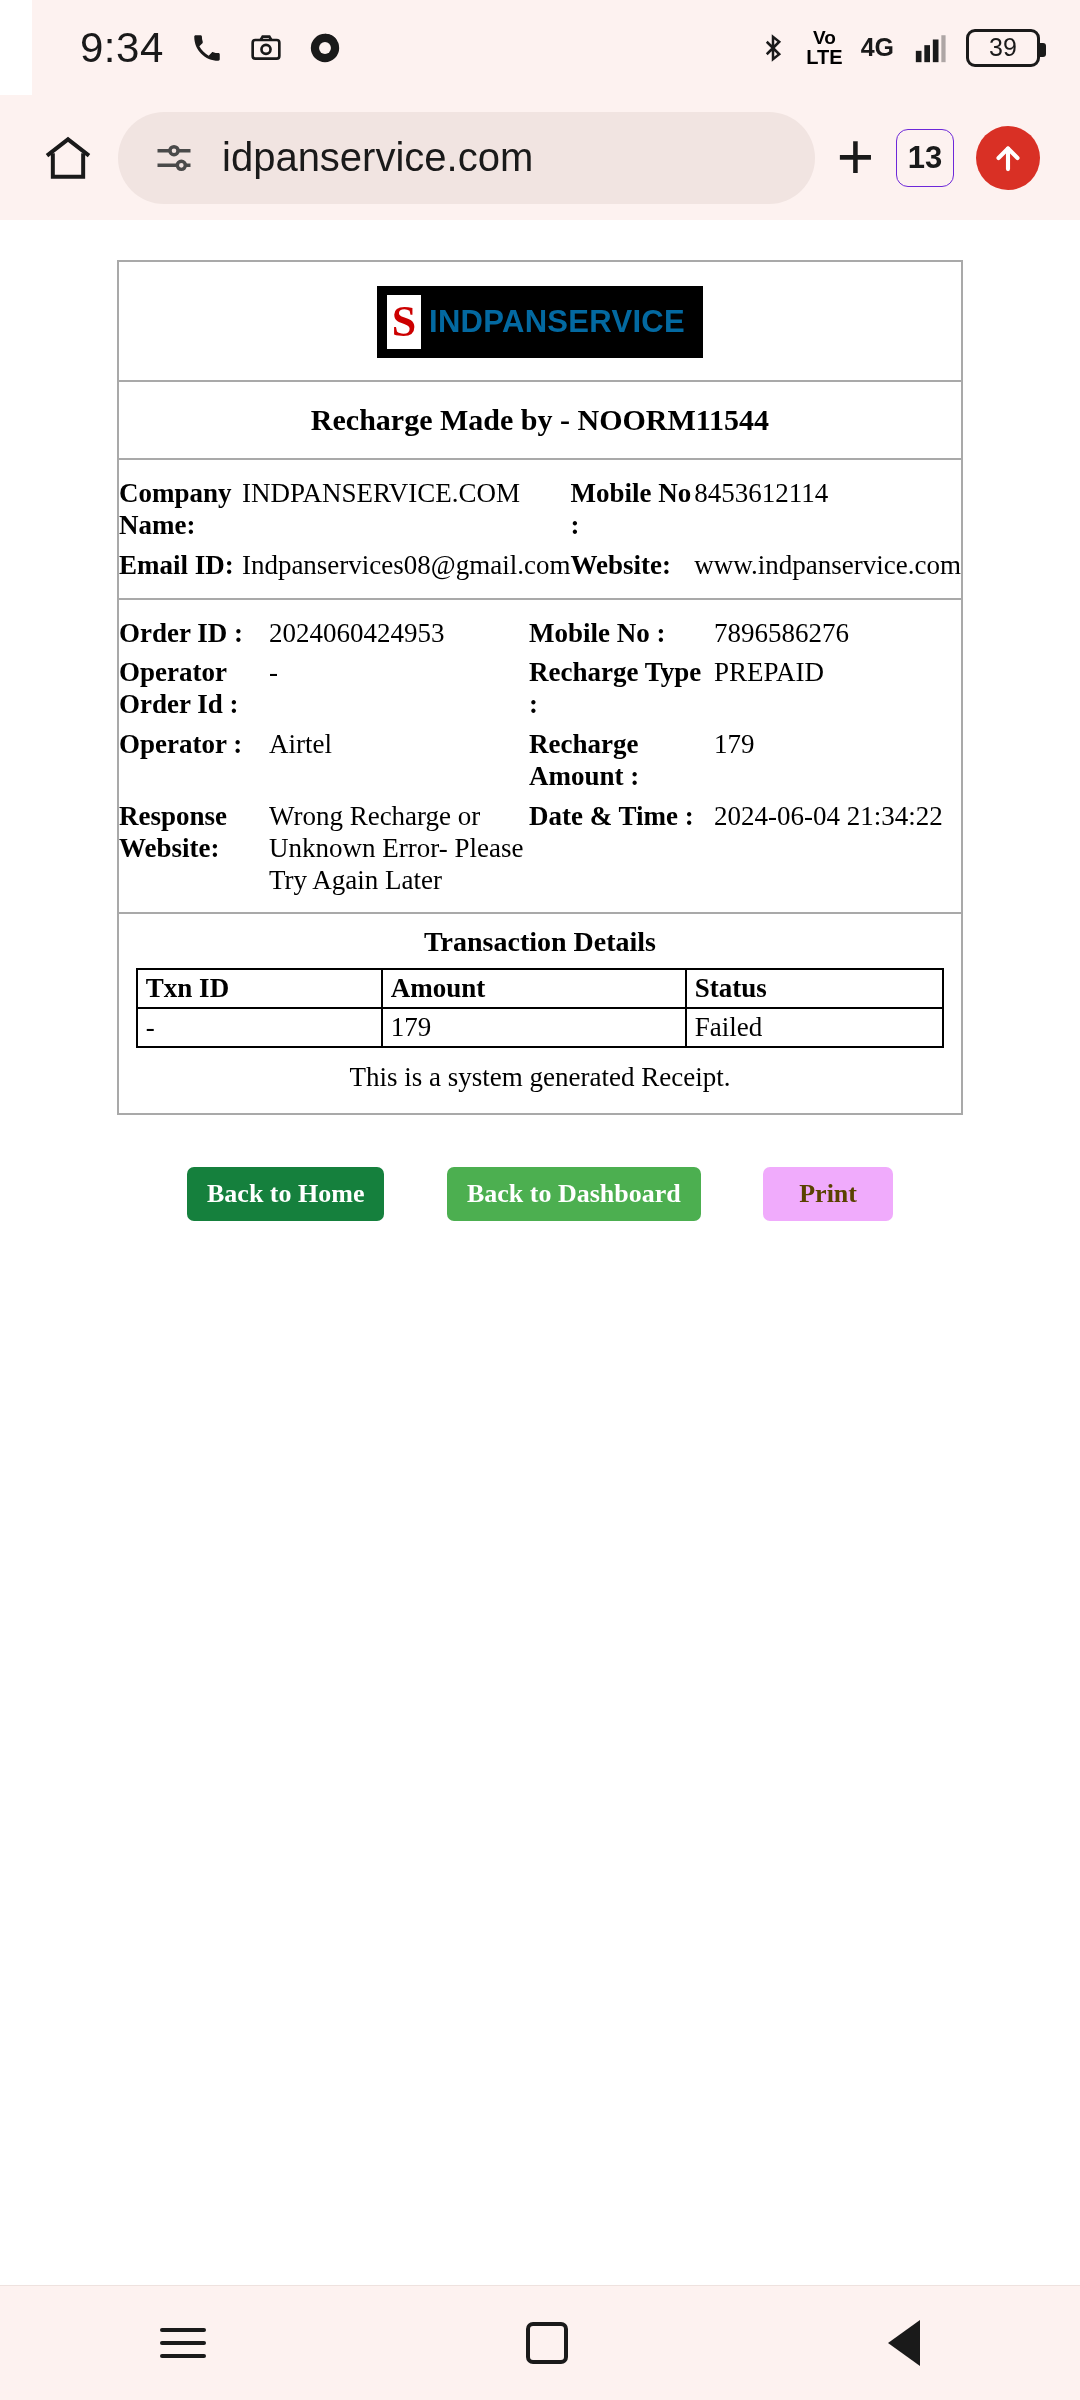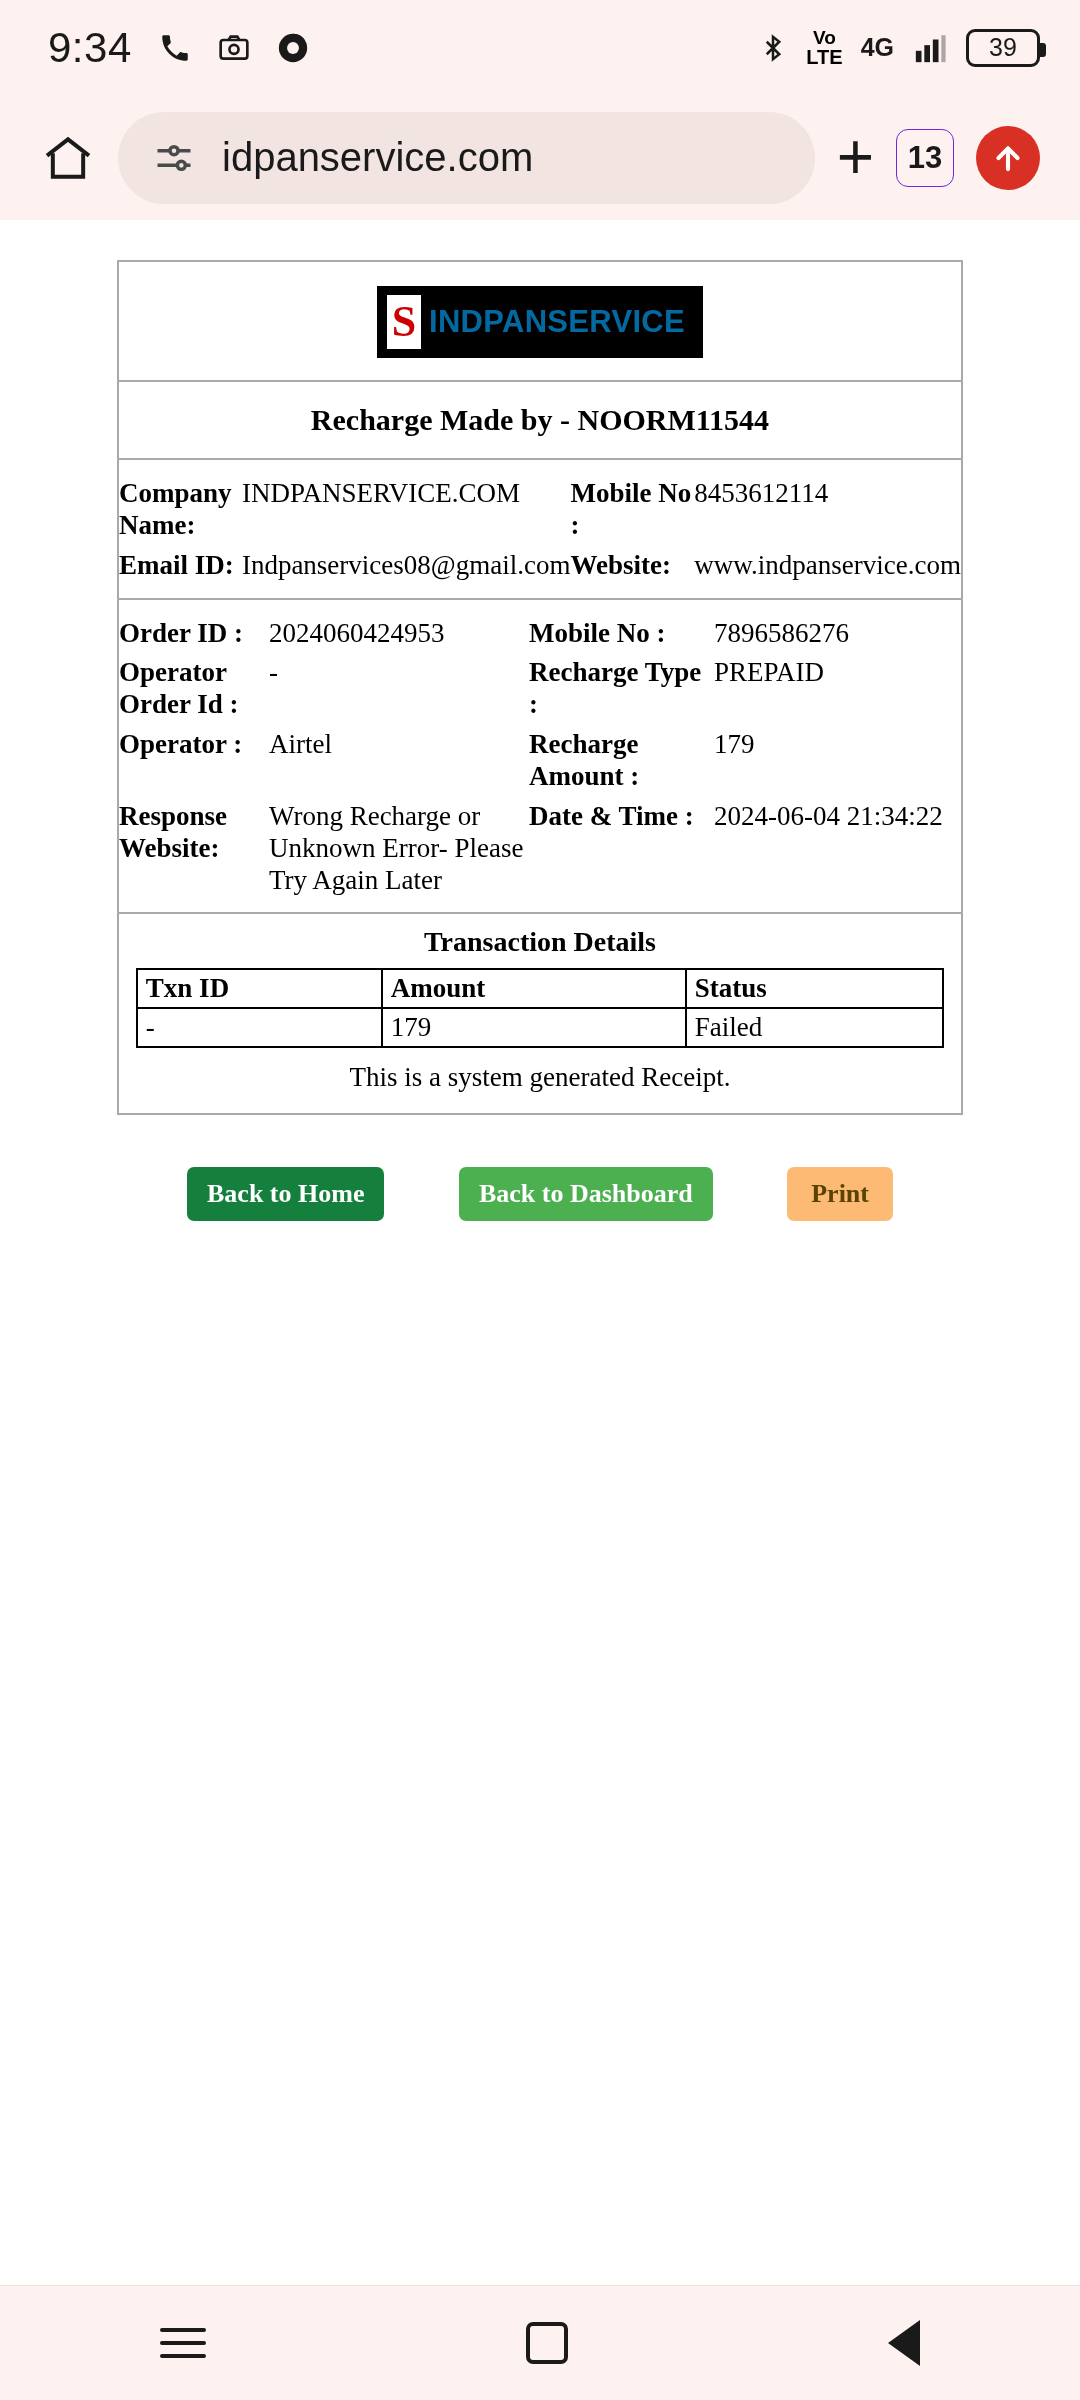--- a/index.html
+++ b/index.html
@@ -12,20 +12,21 @@
   }
 
   
   .statusbar {
     height: 95px;
     background: #fdf2f0;
     display: flex;
     align-items: center;
     justify-content: space-between;
     padding: 0 40px 0 48px;
+    margin-left: 32px;
   }
   .status-left { display: flex; align-items: center; gap: 26px; }
   .clock { font-size: 42px; color: #1a1a1a; letter-spacing: .5px; }
   .status-right { display: flex; align-items: center; gap: 18px; }
   .svgico { display: block; }
 
   .battery {
     width: 74px; height: 38px;
     border: 3px solid #1a1a1a;
     border-radius: 9px;
@@ -181,21 +182,21 @@
     font-size: 26px;
     font-weight: 700;
     border: none;
     border-radius: 7px;
     padding: 12px 20px;
     color: #fff;
     cursor: pointer;
   }
   .btn.home { background: #15803d; }
   .btn.dash { background: #4caf50; }
-  .btn.print { background: #fdba74; color: #5a4200; padding: 12px 24px; }
+  .btn.print { background: #f0abfc; color: #5a4200; padding: 12px 36px; }
 
   
   .navbar {
     position: absolute;
     bottom: 0; left: 0;
     width: 1080px;
     height: 115px;
     background: #fdf2f0;
     border-top: 1px solid #efe2df;
     display: flex;

